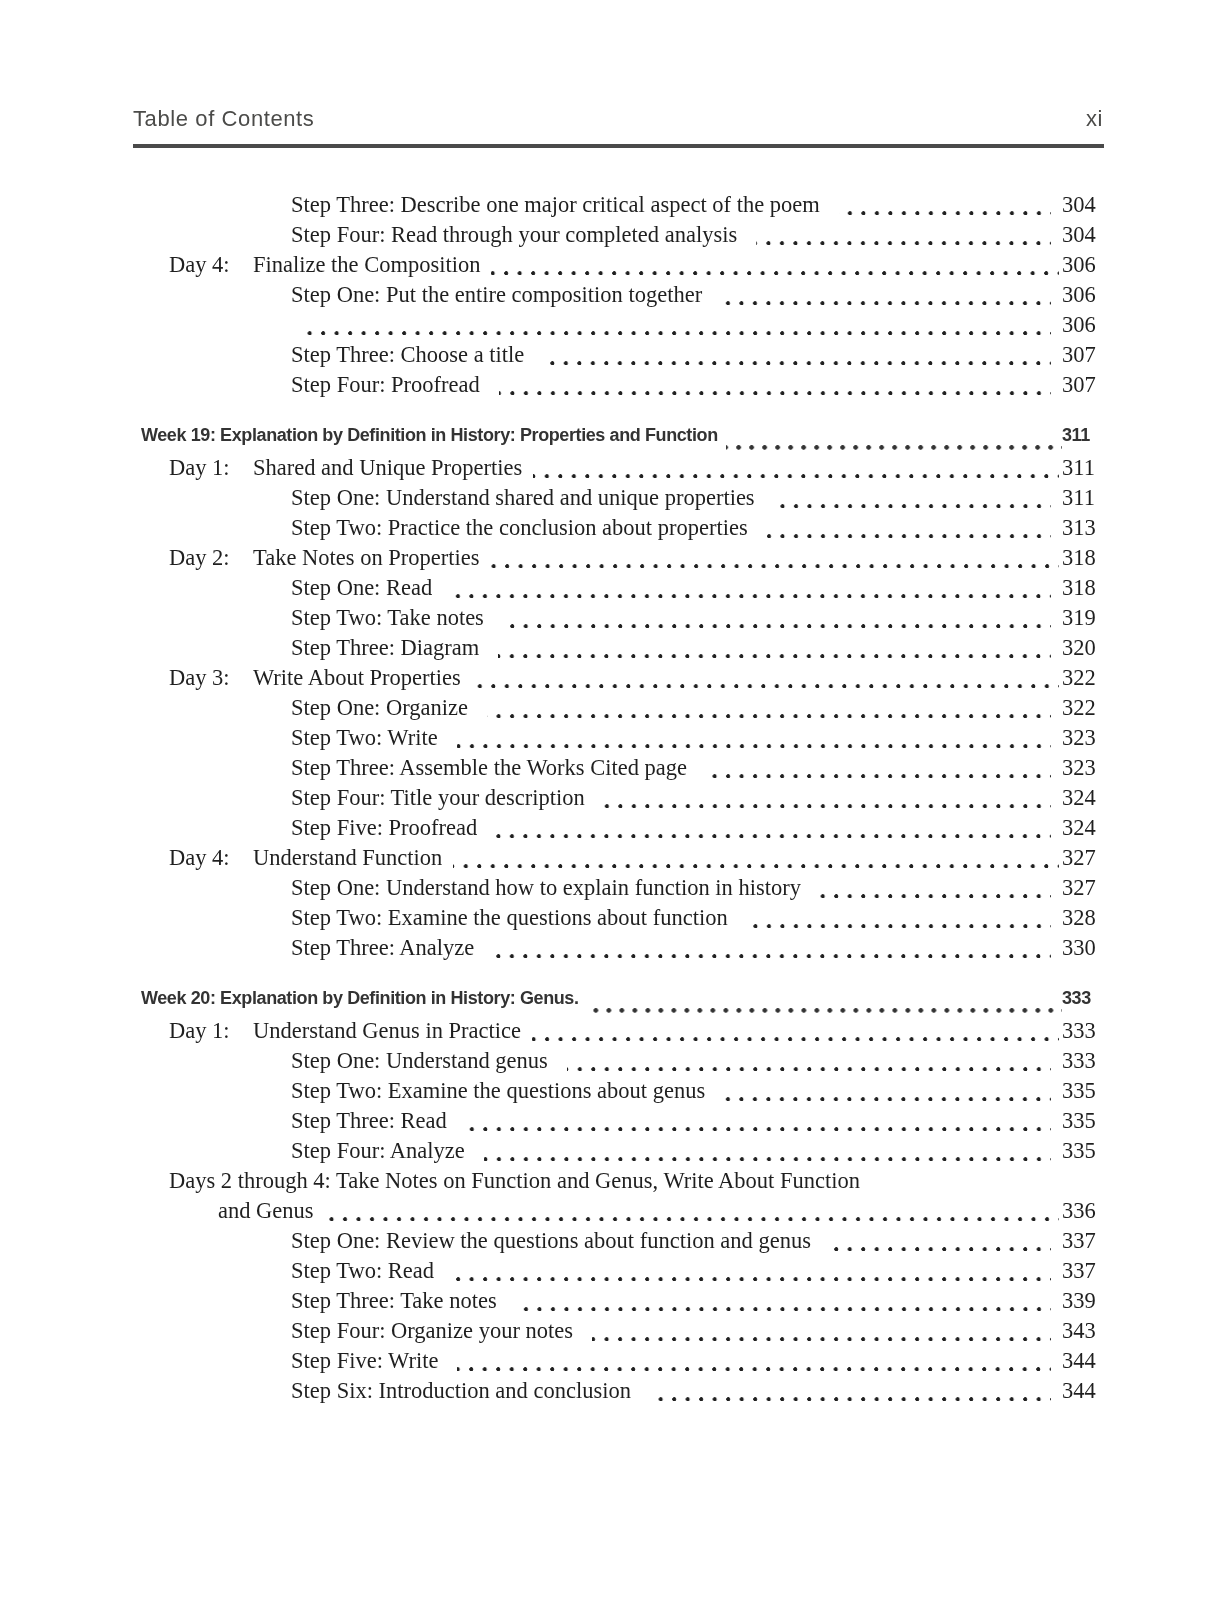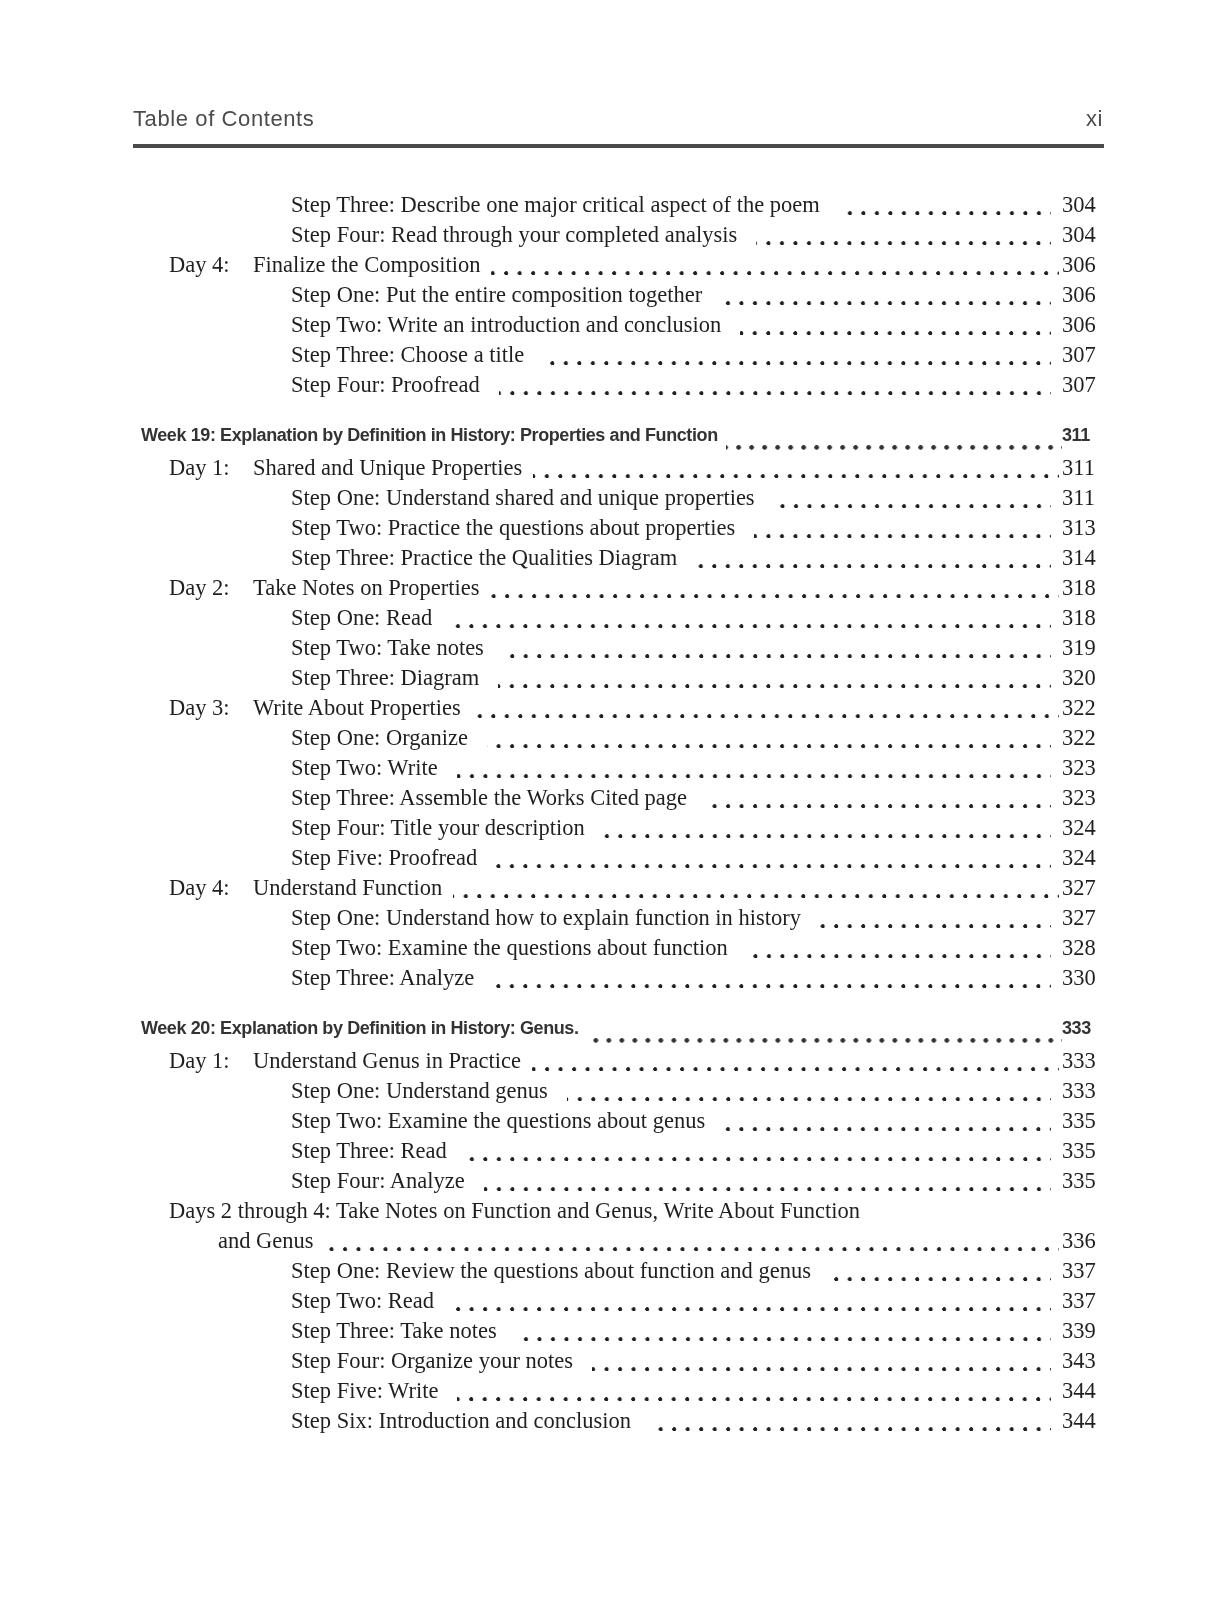--- a/index.html
+++ b/index.html
@@ -127,21 +127,20 @@
         <span class="label">Finalize the Composition</span>
         <span class="leader"></span>
         <span class="page-num">306</span>
       </div>
       <div class="row step">
         <span class="label">Step One: Put the entire composition together</span>
         <span class="leader"></span>
         <span class="page-num">306</span>
       </div>
       <div class="row step">
-        <span class="label">Step Two: Write an introduction and conclusion</span>
         <span class="leader"></span>
         <span class="page-num">306</span>
       </div>
       <div class="row step">
         <span class="label">Step Three: Choose a title</span>
         <span class="leader"></span>
         <span class="page-num">307</span>
       </div>
       <div class="row step">
         <span class="label">Step Four: Proofread</span>
@@ -158,28 +157,23 @@
         <span class="label">Shared and Unique Properties</span>
         <span class="leader"></span>
         <span class="page-num">311</span>
       </div>
       <div class="row step">
         <span class="label">Step One: Understand shared and unique properties</span>
         <span class="leader"></span>
         <span class="page-num">311</span>
       </div>
       <div class="row step">
-        <span class="label">Step Two: Practice the questions about properties</span>
+        <span class="label">Step Two: Practice the conclusion about properties</span>
         <span class="leader"></span>
         <span class="page-num">313</span>
-      </div>
-      <div class="row step">
-        <span class="label">Step Three: Practice the Qualities Diagram</span>
-        <span class="leader"></span>
-        <span class="page-num">314</span>
       </div>
       <div class="row day">
         <span class="day-label">Day 2:</span>
         <span class="label">Take Notes on Properties</span>
         <span class="leader"></span>
         <span class="page-num">318</span>
       </div>
       <div class="row step">
         <span class="label">Step One: Read</span>
         <span class="leader"></span>

